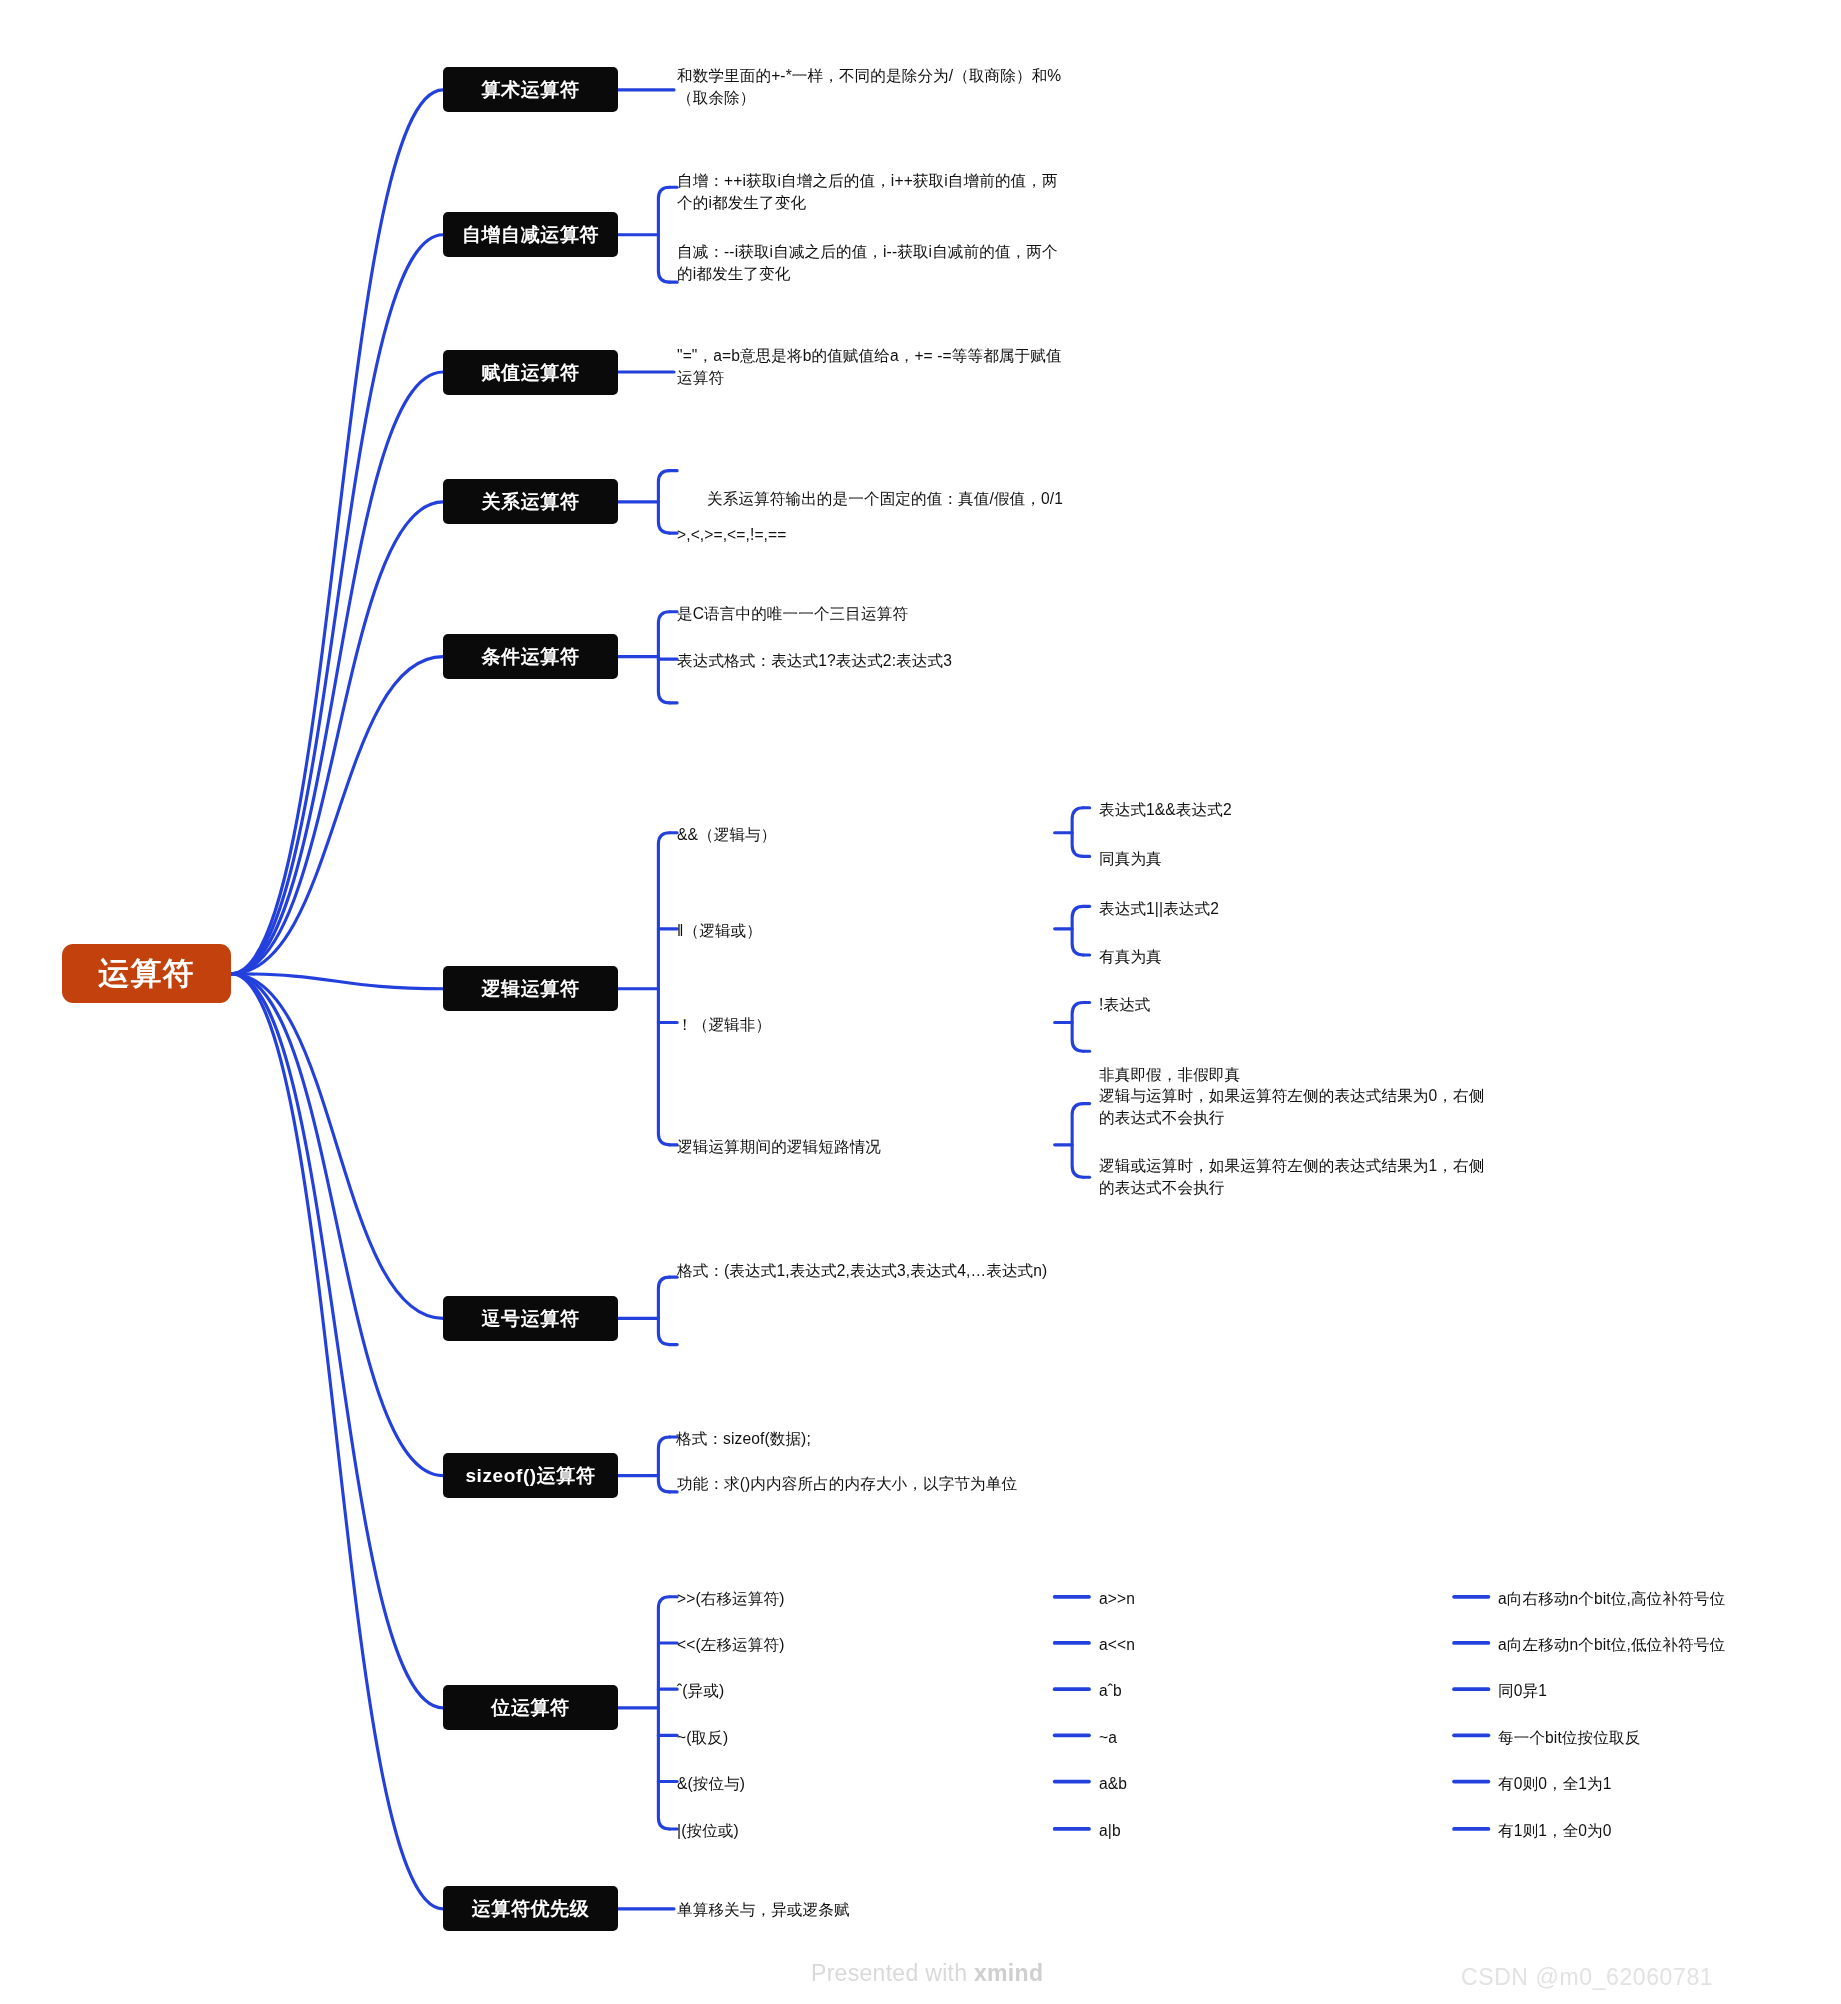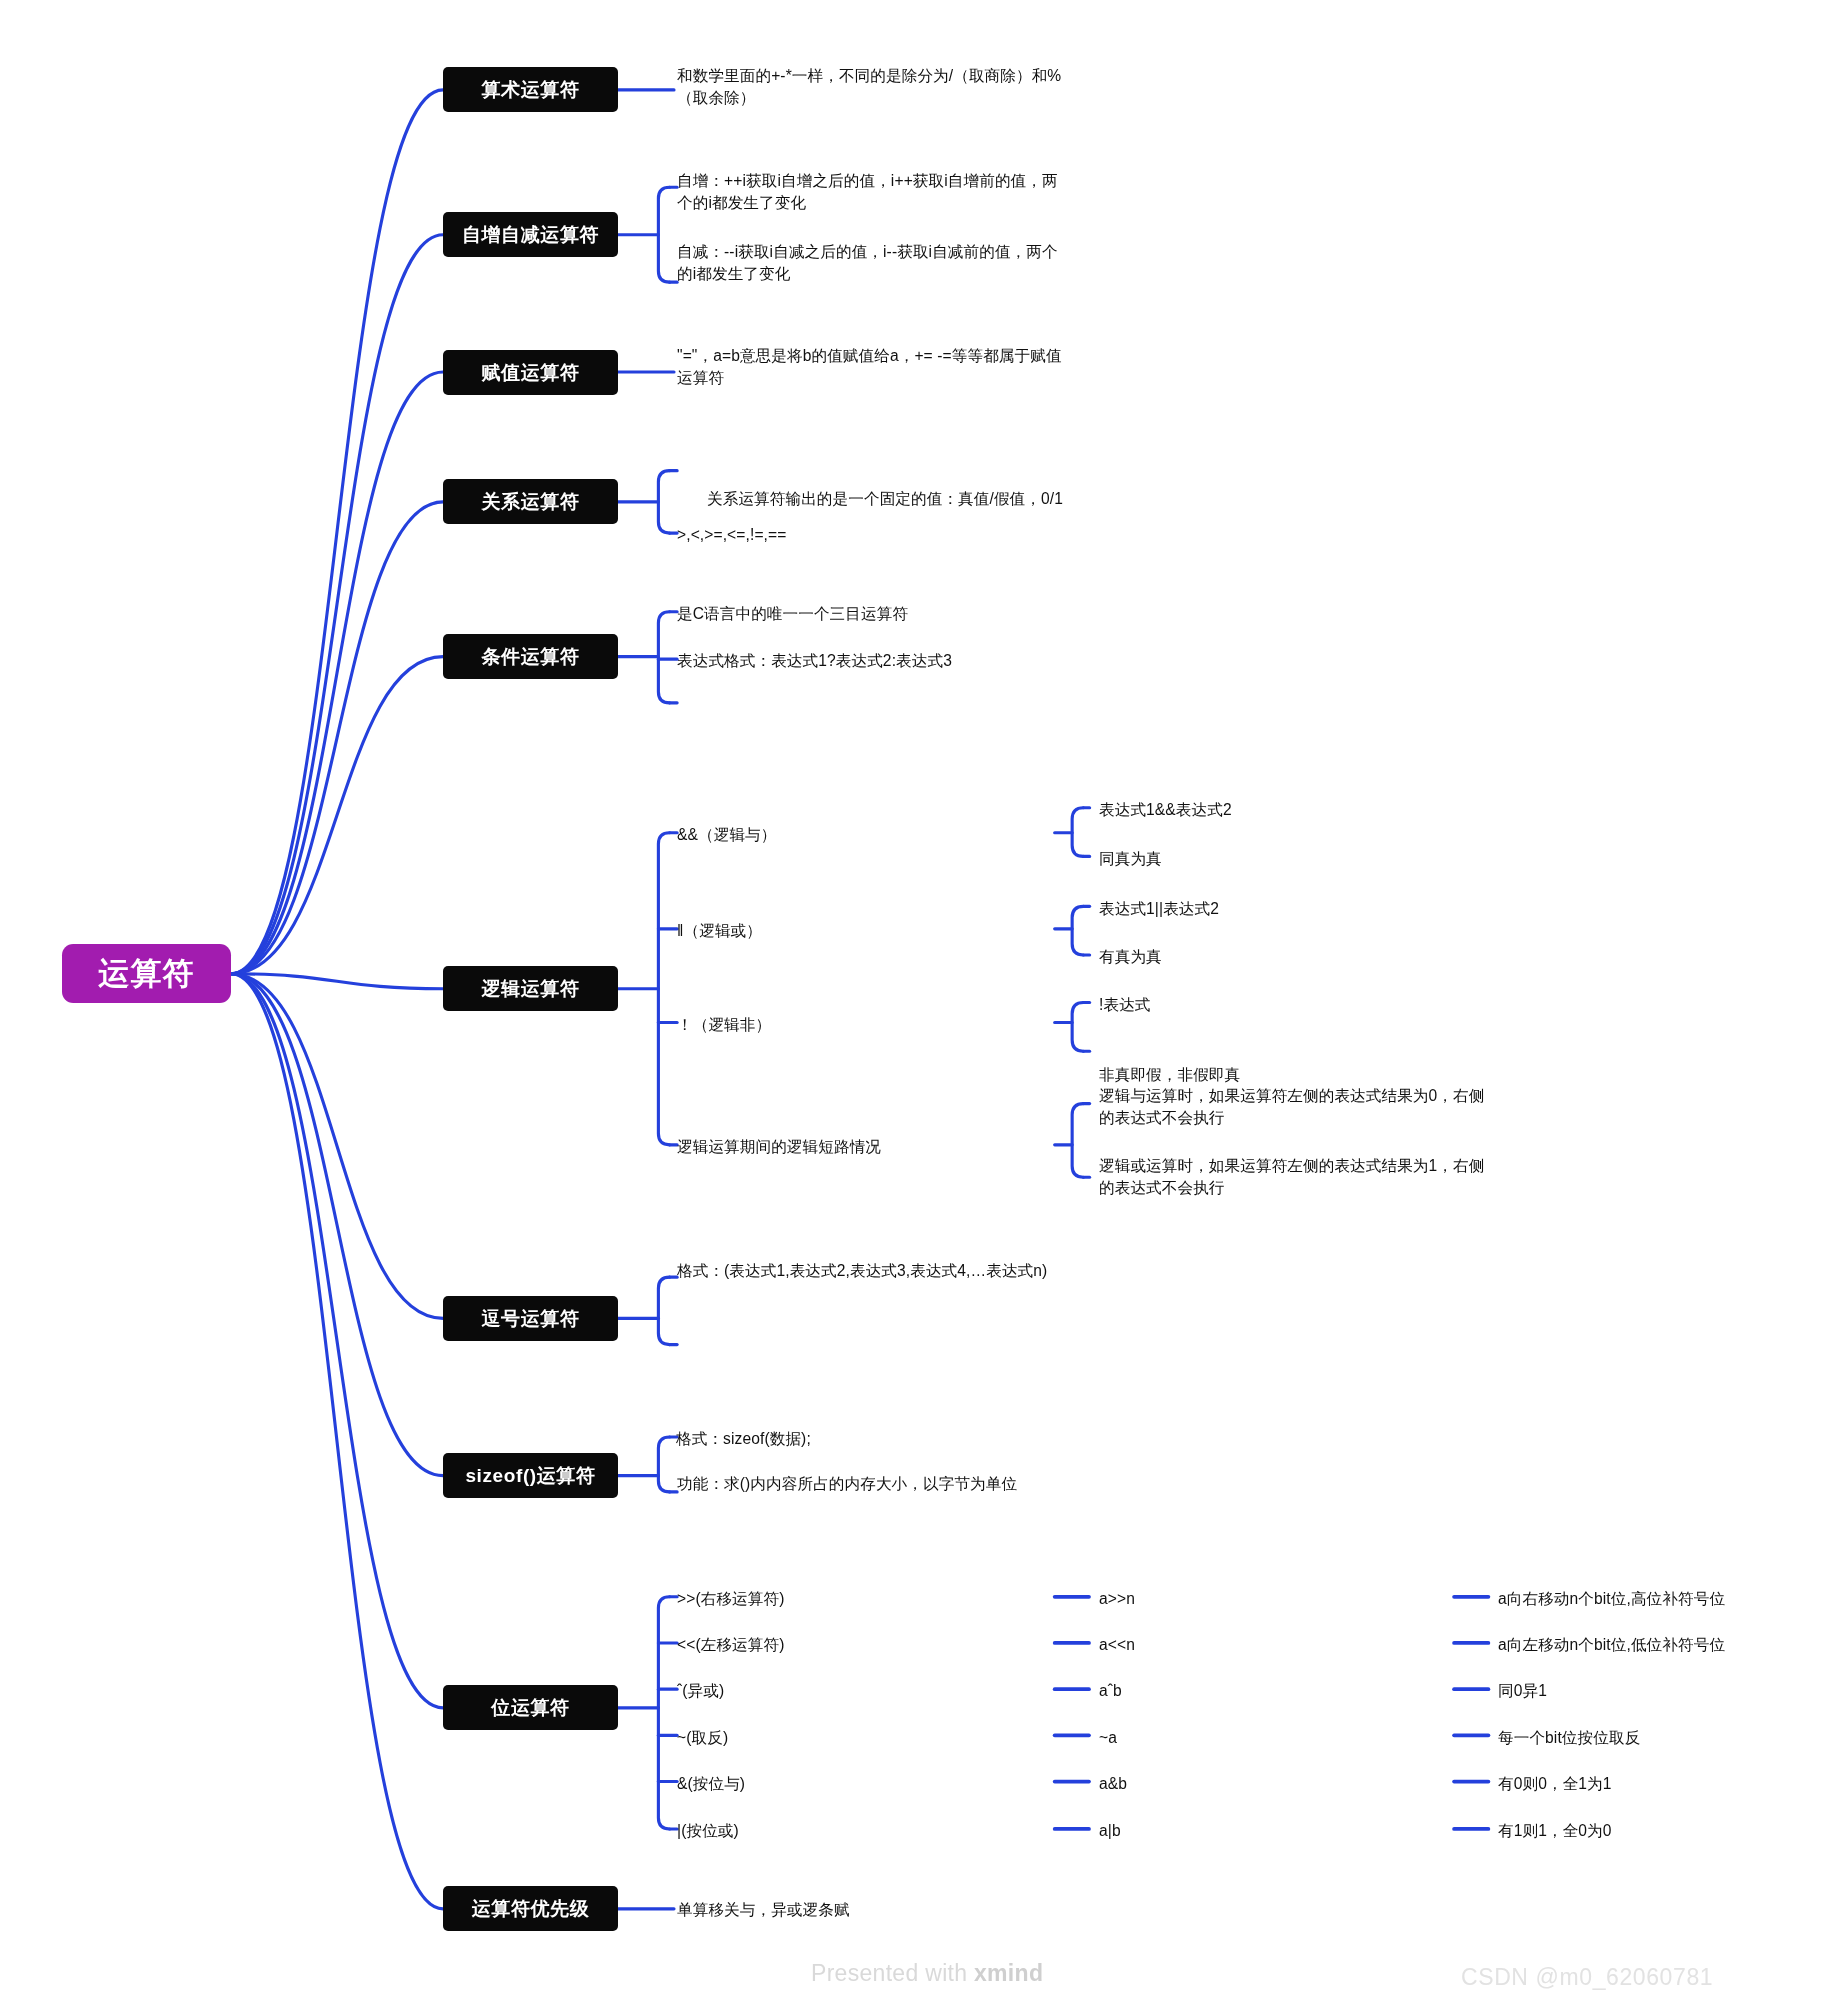--- a/index.html
+++ b/index.html
@@ -21,21 +21,21 @@
     width: 1841px;
     height: 2005px;
     pointer-events: none;
   }
   .node {
     position: absolute;
     box-sizing: border-box;
   }
   
   .root-node {
-    background: #a21caf;
+    background: #c2410c;
     color: #ffffff;
     border-radius: 11.2px;
     display: flex;
     align-items: center;
     justify-content: center;
     font-size: 31px;
     font-weight: bold;
     letter-spacing: 1.2px;
   }
   

